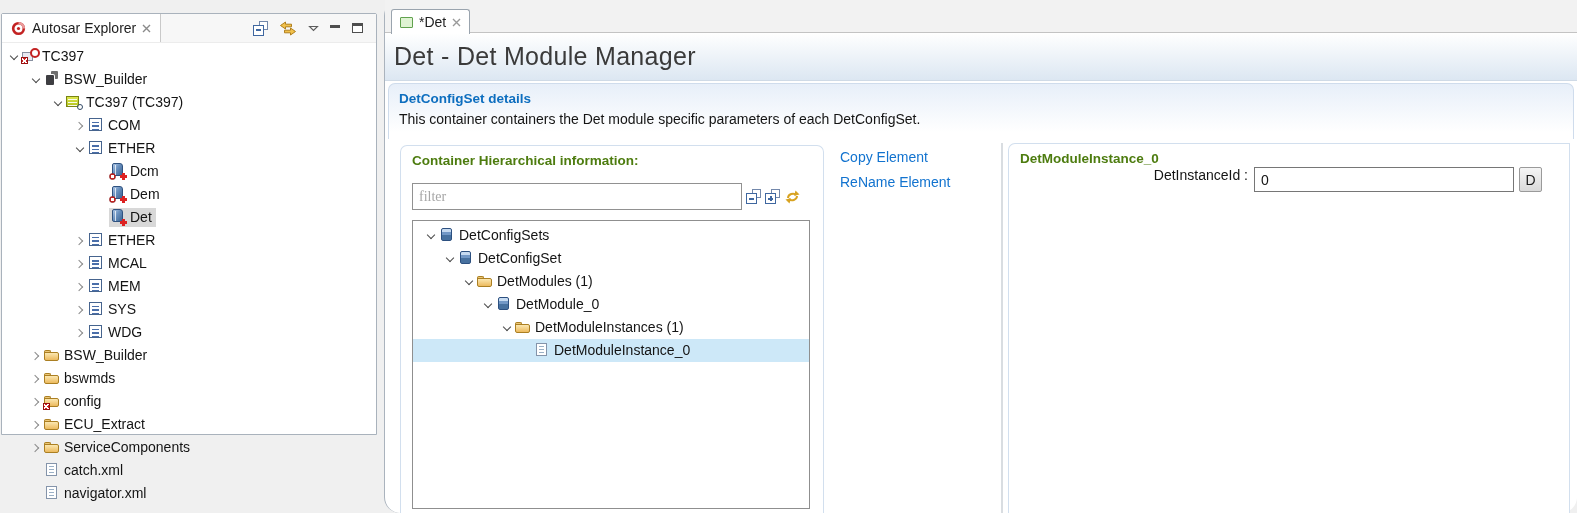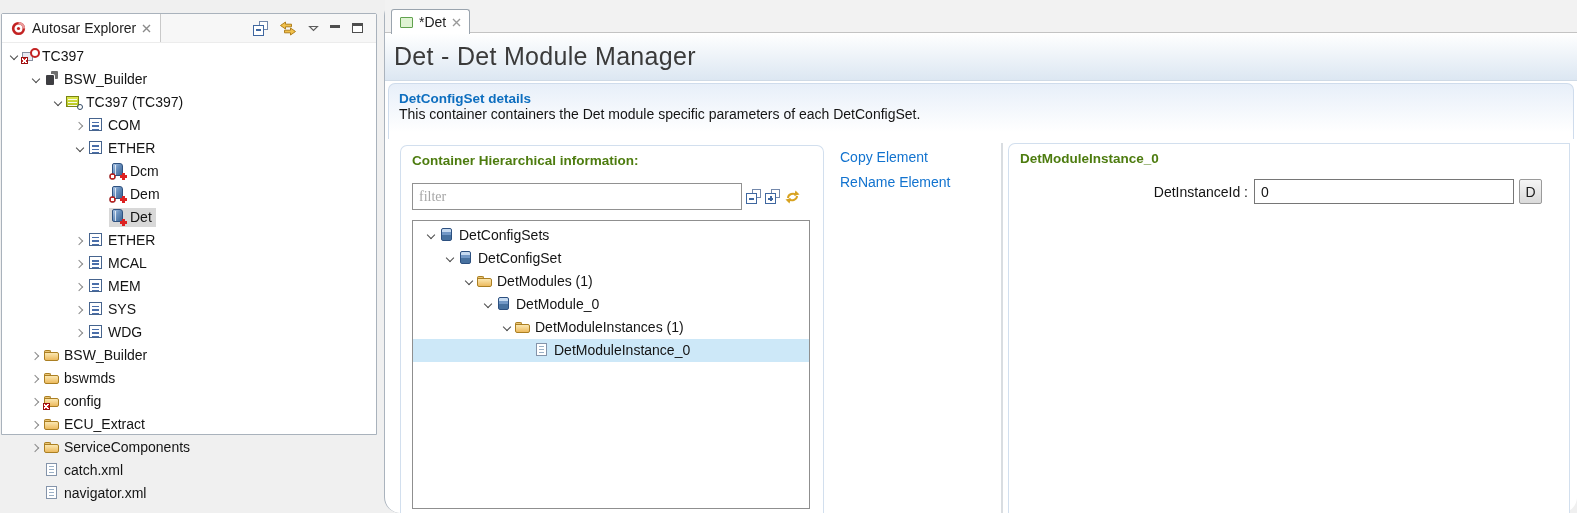--- a/index.html
+++ b/index.html
@@ -114,21 +114,21 @@
                     border-radius:1px; box-sizing:border-box; }
 
   .form-header { height:48px; background:linear-gradient(to bottom,#ffffff,#dce7f2);
                  border-bottom:1px solid #cfdae6; display:flex; align-items:center; padding-left:9px; box-sizing:border-box; }
   .form-header h1 { margin:0; font-size:25px; font-weight:400; color:#3a3a3a; letter-spacing:.3px; }
 
   .details-section { margin:2px 3px 0 3px; height:56px; border:1px solid #cfdcec; border-bottom:none;
                      border-radius:7px 7px 0 0; background:linear-gradient(to bottom,#e7eff9 0%,#ffffff 88%);
                      padding:7px 10px 0 10px; box-sizing:border-box; }
   .section-title { color:#0d6ebf; font-weight:700; font-size:13.5px; }
-  .section-desc  { font-size:14px; color:#141414; }
+  .section-desc  { font-size:14px; color:#141414; margin-top:5px; }
 
   .content { position:absolute; left:0; top:141px; right:0; bottom:0; }
 
   .container-group { position:absolute; left:15px; top:4px; width:424px; bottom:0;
                      border:1px solid #d2dfee; border-bottom:none; border-radius:7px 7px 0 0;
                      background:#fff; box-sizing:border-box; padding:7px 11px 0 11px; }
   .group-title { color:#4d7c0f; font-weight:700; font-size:13.5px; }
   .filter-row { margin-top:15px; display:flex; align-items:center; gap:4px; }
   .filter-row input { width:330px; height:27px; border:1px solid #919191; font-size:14px; padding:0 6px;
                       color:#222; box-sizing:border-box; outline:none;
@@ -141,21 +141,21 @@
   .etree { padding-top:3px; }
 
   .actions { position:absolute; left:455px; top:8px; display:flex; flex-direction:column; gap:9px; }
   .link { font-size:14px; color:#1273cf; cursor:pointer; width:max-content; }
 
   .vsep { position:absolute; left:616px; top:2px; bottom:0; width:2px; background:#d9dde1; }
 
   .instance-panel { position:absolute; left:623px; top:2px; right:7px; bottom:0;
                     border:1px solid #d2dfee; border-bottom:none; border-radius:7px 0 0 0;
                     box-sizing:border-box; padding:7px 0 0 11px; background:#fff; }
-  .field-row { margin-top:13px; display:flex; align-items:center; }
+  .field-row { margin-top:1px; display:flex; align-items:flex-start; }
   .field-row label { display:inline-block; width:228px; text-align:right; font-size:14px; color:#141414; padding-right:6px; }
   .field-row input { width:260px; height:25px; border:1px solid #767676; font-size:14px; padding:0 6px;
                      color:#141414; box-sizing:border-box; outline:none;
                      font-family:"Liberation Sans","DejaVu Sans",sans-serif; }
   .dbtn { width:23px; height:25px; margin-left:5px; border:1px solid #9a9a9a; border-radius:2px;
           background:linear-gradient(#f5f5f5,#dadada); font-size:14px; color:#1a1a1a; padding:0;
           font-family:"Liberation Sans","DejaVu Sans",sans-serif; }
 </style>
 </head>
 <body>

